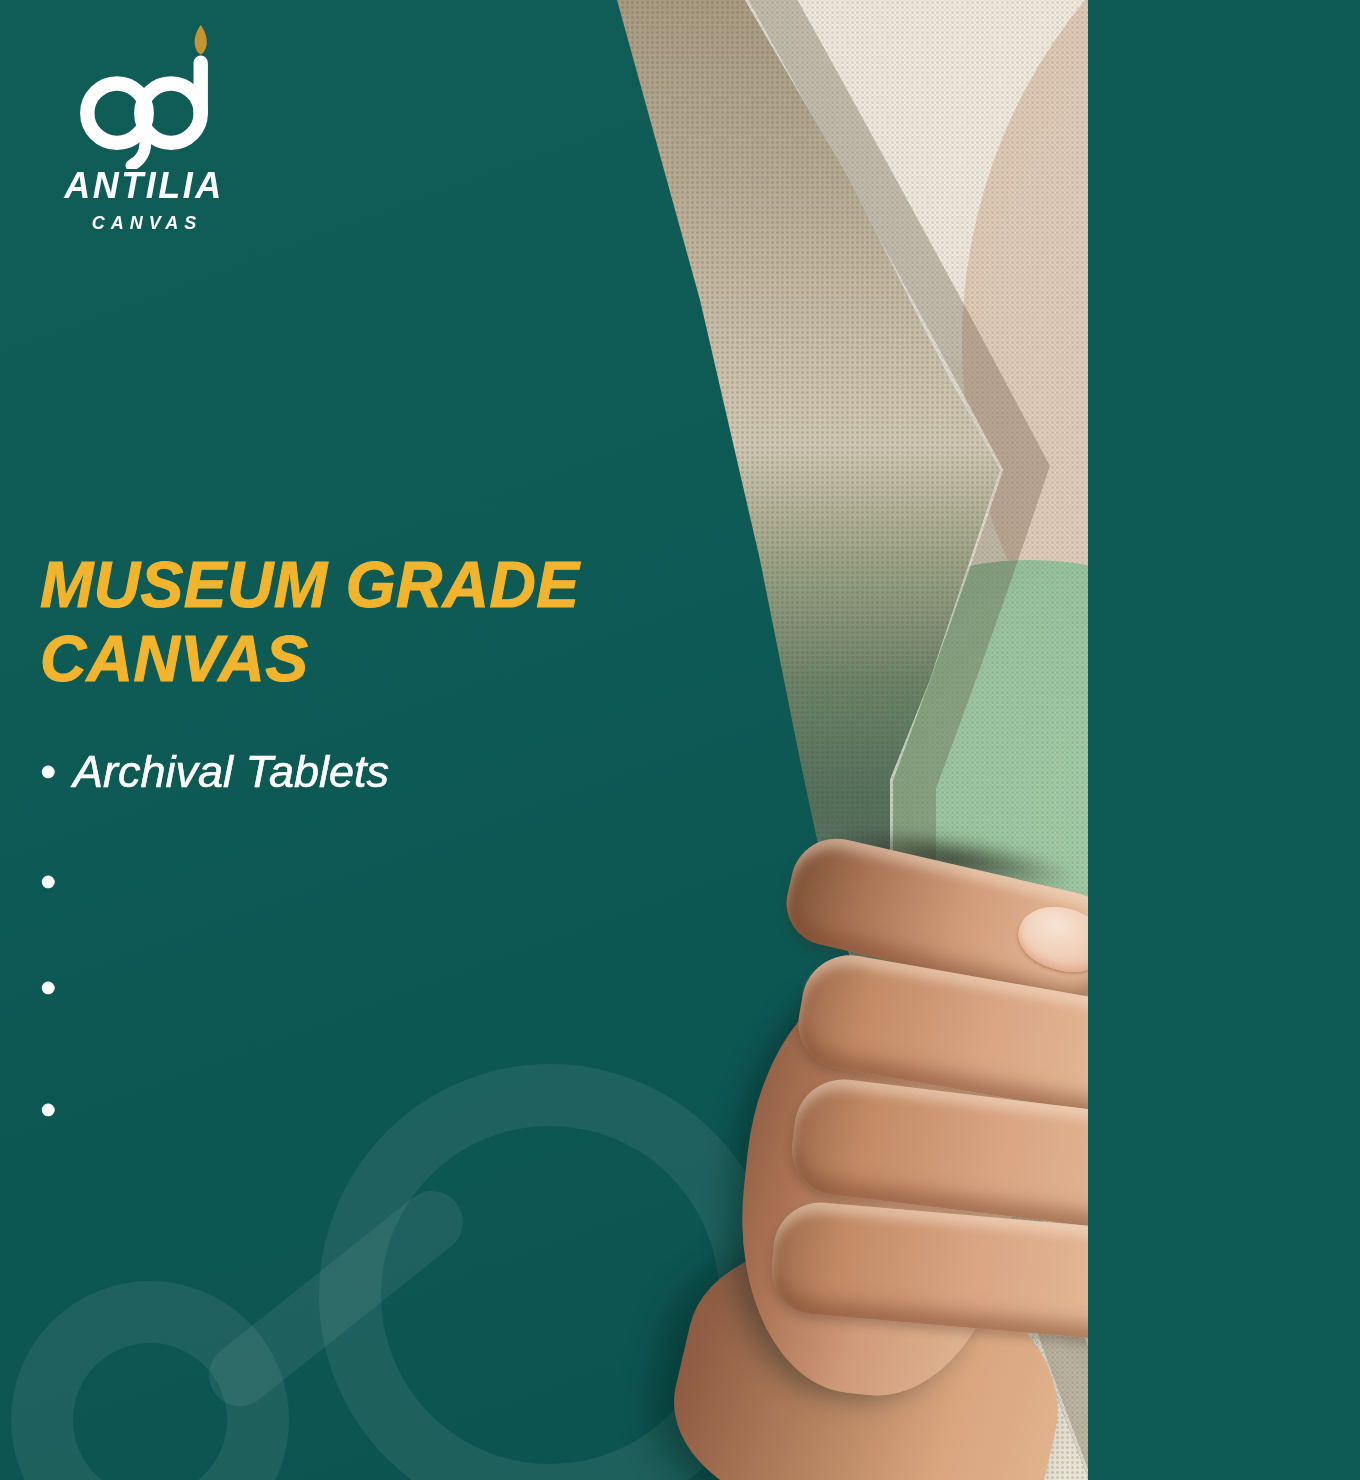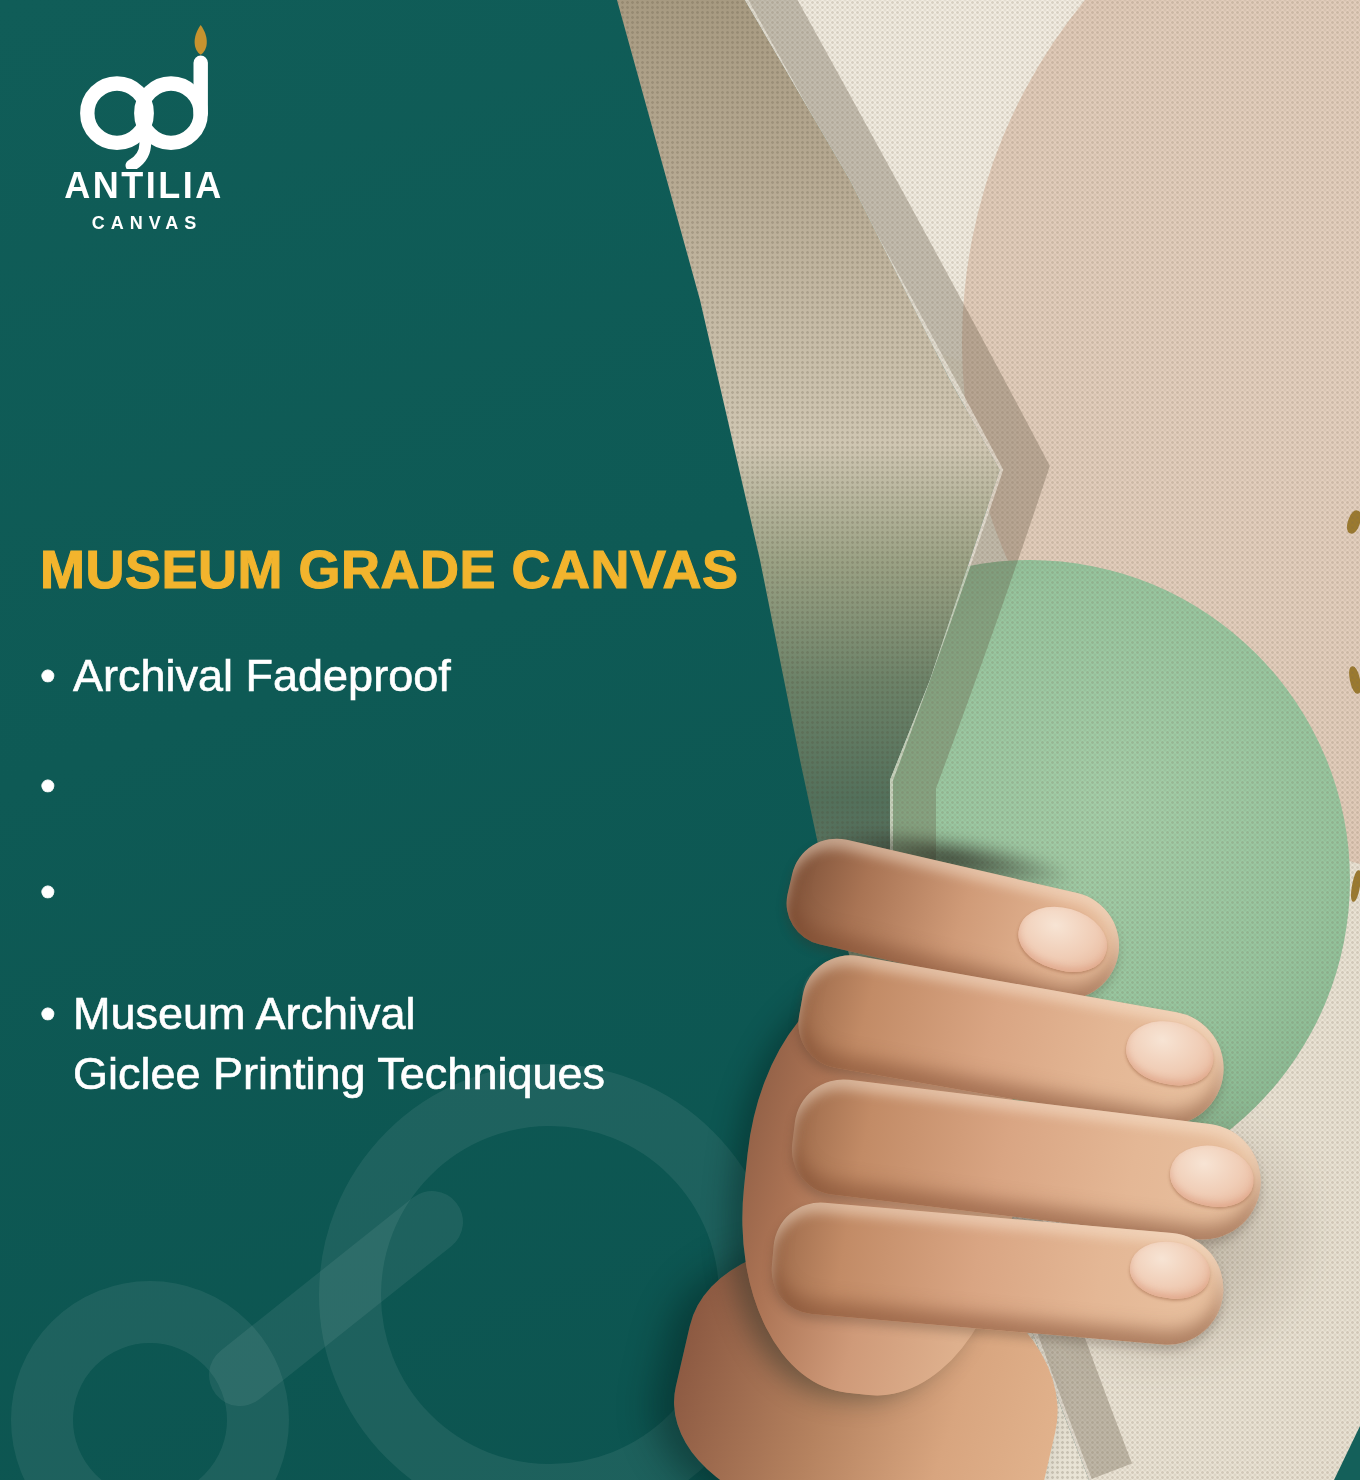--- a/index.html
+++ b/index.html
@@ -1,18 +1,18 @@
 <!DOCTYPE html>
 <html><head>
 <meta charset="utf-8">
 <style>
   html,body{margin:0;padding:0;background:#0E5A55;}
-  .stage{position:relative;width:1360px;height:1480px;overflow:hidden;
+  .stage{position:relative;width:1088px;height:1480px;overflow:hidden;
          background:linear-gradient(160deg,#105D58 0%,#0E5A55 40%,#0C534F 100%);
-         font-family:"Liberation Sans","DejaVu Sans",sans-serif;}
+         font-family:"Liberation Sans","DejaVu Sans",sans-serif;font-style:italic;}
 
   
   .watermark{position:absolute;left:-60px;top:950px;width:1000px;height:560px;}
 
   
   .canvas-side{position:absolute;inset:0;
     clip-path:polygon(617px 0px,745px 0px,850px 180px,950px 380px,1000px 470px,930px 680px,890px 780px,890px 870px,950px 1100px,1020px 1300px,1089px 1480px,1009px 1480px,960px 1270px,830px 900px,800px 760px,760px 560px,700px 300px);
     background:linear-gradient(180deg,#a79a81 0%,#b6a992 12%,#c6bba6 22%,#cfc6b2 30%,#9aa184 38%,#6c8268 46%,#53705b 54%,#5a7260 60%,#7c8a72 66%,#a8a992 74%,#cdc7b4 82%,#ded8c8 90%,#e9e4d6 100%);}
   .canvas-side::after{content:"";position:absolute;inset:0;
     background-image:radial-gradient(rgba(80,70,50,.20) 1.1px,rgba(0,0,0,0) 1.6px);
@@ -71,21 +71,21 @@
     background:#14605A;}
 
   
   .brand{position:absolute;left:48px;top:16px;width:192px;text-align:center;color:#fff;}
   .brand .monogram{display:block;margin:0 auto;}
   .brand-name{font-size:36px;font-weight:bold;letter-spacing:2.5px;margin-top:-4px;}
   .brand-sub{font-size:18px;font-weight:bold;letter-spacing:6px;margin-top:6px;padding-left:6px;}
 
   
   .features{position:absolute;left:40px;top:538px;width:720px;color:#fff;}
-  .headline{margin:0 0 46px 0;font-size:54px;line-height:1.15;font-weight:bold;
+  .headline{margin:11px 0 46px 0;font-size:64px;line-height:1.15;font-weight:bold;
     letter-spacing:.5px;color:#F2B42D;-webkit-text-stroke:1.1px #F2B42D;}
   .features ul{list-style:none;margin:0;padding:0;}
   .features li{display:flex;font-size:45px;line-height:60px;-webkit-text-stroke:.6px #fff;}
   .features li + li{margin-top:50px;}
   .features li:nth-child(3){margin-top:46px;}
   .features li:nth-child(4){margin-top:62px;}
   .dot{flex:0 0 33px;}
   .txt{white-space:pre-line;}
 </style>
 </head>
@@ -146,29 +146,27 @@
     </svg>
     <div class="brand-name">ANTILIA</div>
     <div class="brand-sub">CANVAS</div>
   </header>
 
   <section class="features">
     <h1 class="headline">MUSEUM GRADE CANVAS</h1>
     <ul>
       <li>
         <span class="dot">•</span>
-        <span class="txt">Archival Fadeproof</span>
+        <span class="txt">Archival Tablets</span>
       </li>
       <li>
         <span class="dot">•</span>
       </li>
       <li>
         <span class="dot">•</span>
       </li>
       <li>
         <span class="dot">•</span>
-        <span class="txt">Museum Archival
-Giclee Printing Techniques</span>
       </li>
     </ul>
   </section>
 
 </div>
 
 </body></html>

